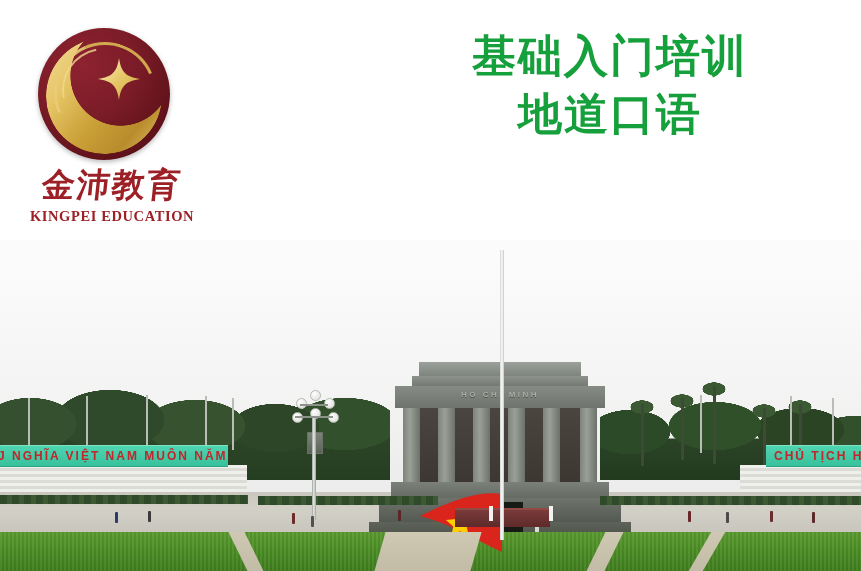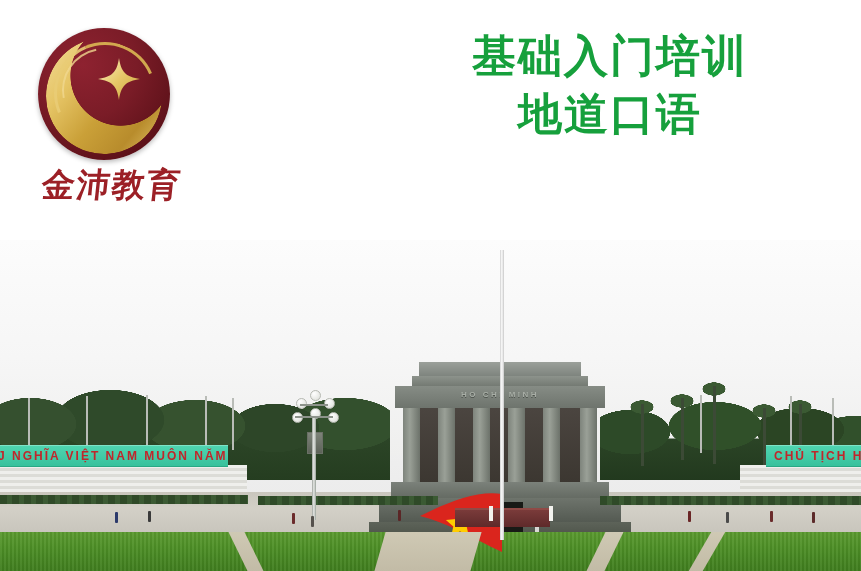--- a/index.html
+++ b/index.html
@@ -339,20 +339,21 @@
                 <stop offset="50%" stop-color="#e7c869"></stop>
                 <stop offset="100%" stop-color="#c9a23a"></stop>
               </linearGradient>
             </defs>
             <path d="M21 0 C23 14 28 19 42 21 C28 23 23 28 21 42 C19 28 14 23 0 21 C14 19 19 14 21 0 Z" fill="url(#gld)"></path>
           </svg>
         </div>
       </div>
 
       <div id="logo-cn">金沛教育</div>
+      <div id="logo-en">KINGPEI EDUCATION</div>
     </div>
 
     <div id="headline">
       <div class="hl hl-2">基础入门培训</div>
       <div class="hl hl-3">地道口语</div>
     </div>
   </div>
 
   <div id="photo">
 

